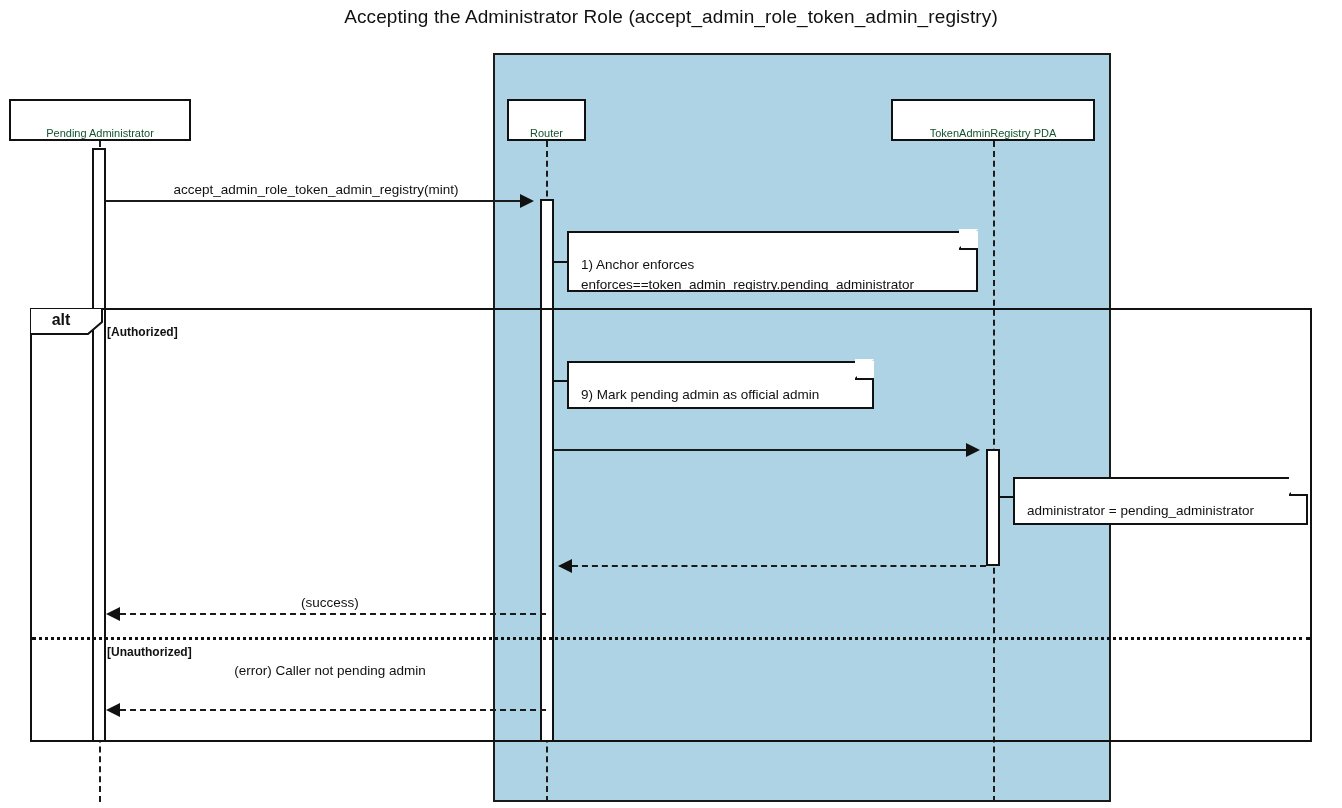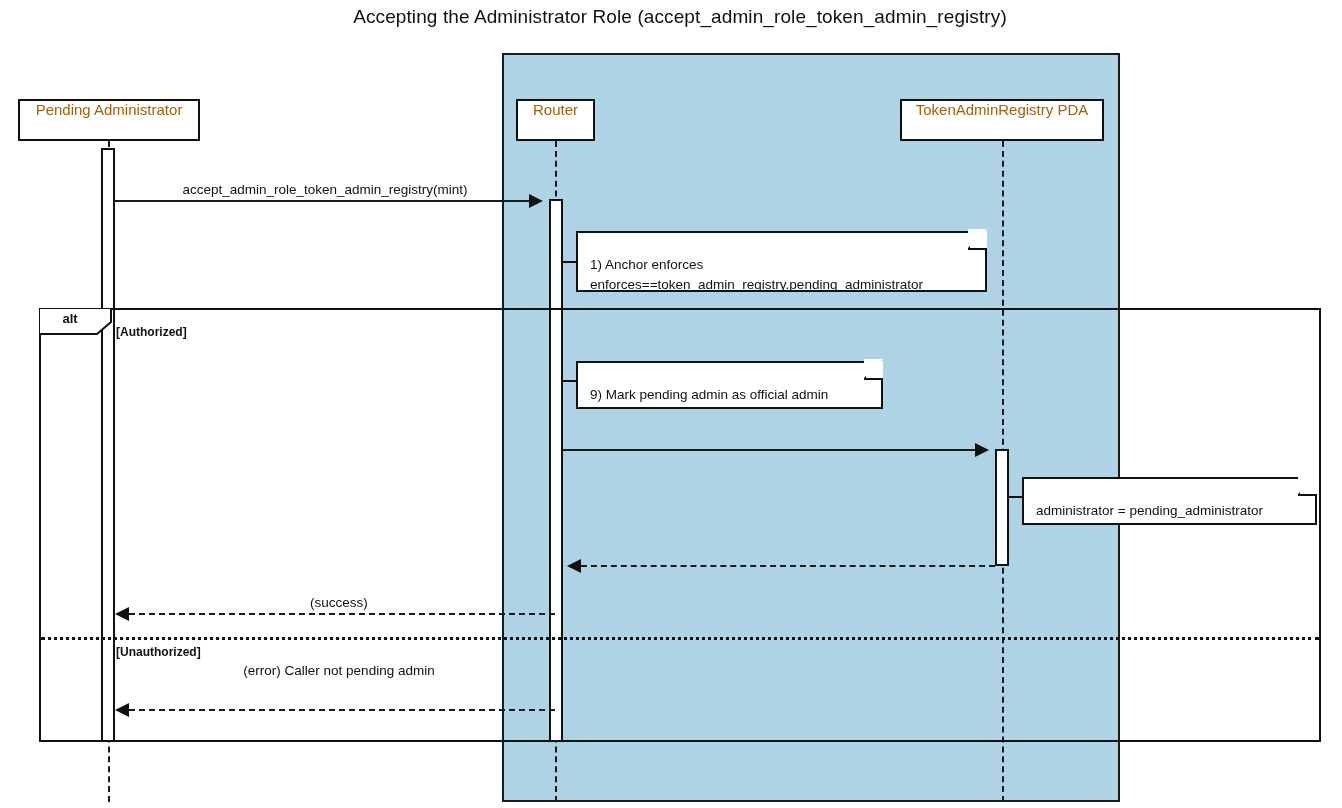--- a/index.html
+++ b/index.html
@@ -11,21 +11,20 @@
     font-family: "Liberation Sans", sans-serif;
     width: 1342px;
     height: 808px;
     overflow: hidden;
   }
   #stage {
     position: relative;
     width: 1203px;
     height: 808px;
     background: #ffffff;
-    margin-left: 9px;
   }
   .diagram-title {
     position: absolute;
     left: 0;
     top: 6px;
     width: 1342px;
     text-align: center;
     font-size: 19px;
     color: #111111;
     letter-spacing: 0.1px;
@@ -51,24 +50,24 @@
     font-weight: bold;
     color: #111111;
   }
   
   .participant {
     position: absolute;
     background: #ffffff;
     border: 2px solid #111111;
     box-sizing: border-box;
     display: flex;
-    align-items: flex-start;
+    align-items: flex-end;
     justify-content: center;
-    font-size: 15px;
-    color: #a16207;
+    font-size: 11px;
+    color: #14532d;
   }
   
   .lifeline {
     position: absolute;
     width: 0;
     border-left: 2px dashed #1b1b1b;
   }
   
   .activation {
     position: absolute;
@@ -164,21 +163,21 @@
     height: 26px;
     box-sizing: border-box;
   }
   .frag-tag svg { display: block; }
   .frag-tag-text {
     position: absolute;
     left: 30px;
     top: 311px;
     width: 62px;
     text-align: center;
-    font-size: 13px;
+    font-size: 16px;
     font-weight: bold;
     color: #111111;
   }
   .guard {
     position: absolute;
     font-size: 12px;
     font-weight: bold;
     color: #111111;
     white-space: nowrap;
   }

